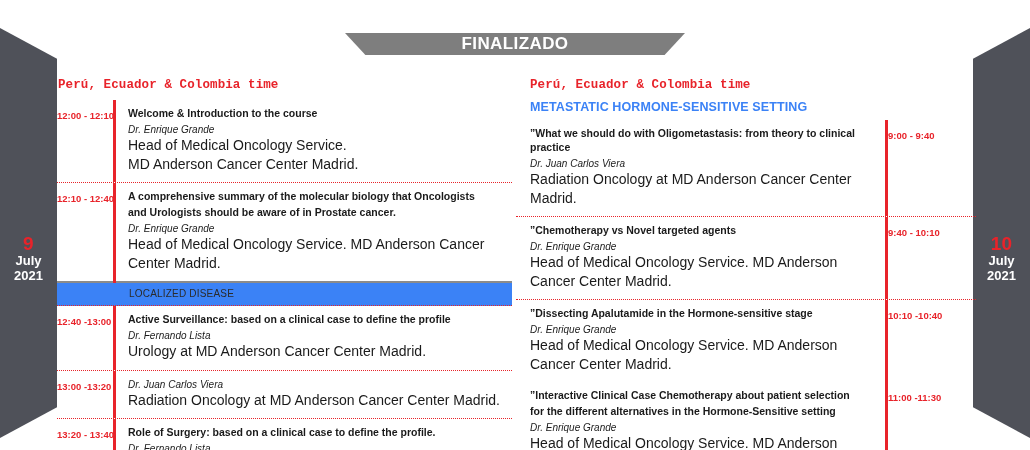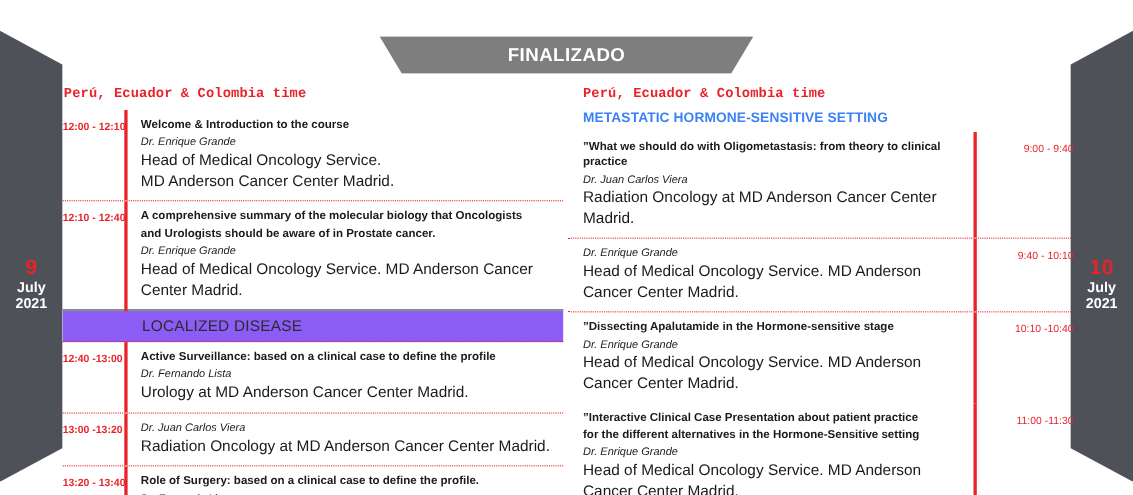--- a/index.html
+++ b/index.html
@@ -60,21 +60,21 @@
     font-size: 13px;
     font-weight: bold;
   }
 
   
   .banner {
     position: absolute;
     left: 345px;
     top: 33px;
     width: 340px;
-    height: 34px;
+    height: 22px;
     background: #7e7e7e;
     clip-path: polygon(0% 0%, 100% 0%, 94% 100%, 6% 100%);
     color: #ffffff;
     font-size: 17px;
     font-weight: bold;
     letter-spacing: 0.4px;
     display: flex;
     align-items: center;
     justify-content: center;
   }
@@ -148,24 +148,24 @@
   }
   .row-r .rule {
     flex: 0 0 3px;
     width: 3px;
     align-self: stretch;
     background: #e8232a;
   }
   .row-r .time {
     width: 88px;
     flex: 0 0 88px;
-    text-align: right;
+    text-align: left;
     color: #e8232a;
     font-size: 9.5px;
-    font-weight: normal;
+    font-weight: bold;
     padding-top: 10px;
     white-space: nowrap;
   }
 
   .talk-title {
     font-size: 10.5px;
     font-weight: bold;
     color: #1a1a1a;
     line-height: 1.33;
     margin-bottom: 2px;
@@ -177,24 +177,24 @@
     line-height: 1.3;
   }
   .affil {
     font-size: 14px;
     color: #1a1a1a;
     line-height: 1.33;
   }
 
   
   .band {
-    background: #8b5cf6;
+    background: #3b82f6;
     border-top: 2px solid #8b8b8b;
     border-bottom: 1px dotted #e8232a;
-    font-size: 14px;
+    font-size: 10px;
     color: #2b2b2b;
     letter-spacing: 0.2px;
     padding: 5px 10px 6px 10px;
     position: relative;
   }
   .band-left  { text-align: left;  padding-left: 72px; }
   .band-right { text-align: right; padding-right: 80px; }
 
   .band-tick {
     position: absolute;
@@ -305,20 +305,21 @@
           <div class="talk-title">”What we should do with Oligometastasis: from theory to clinical practice</div>
           <div class="speaker">Dr. Juan Carlos Viera</div>
           <div class="affil">Radiation Oncology at MD Anderson Cancer Center Madrid.</div>
         </div>
         <div class="rule"></div>
         <div class="time">9:00 - 9:40</div>
       </div>
 
       <div class="row row-r">
         <div class="body">
+          <div class="talk-title">”Chemotherapy vs Novel targeted agents</div>
           <div class="speaker">Dr. Enrique Grande</div>
           <div class="affil">Head of Medical Oncology Service. MD Anderson Cancer Center Madrid.</div>
         </div>
         <div class="rule"></div>
         <div class="time">9:40 - 10:10</div>
       </div>
 
       <div class="row row-r">
         <div class="body">
           <div class="talk-title">”Dissecting Apalutamide in the Hormone-sensitive stage</div>
@@ -328,21 +329,21 @@
         <div class="rule"></div>
         <div class="time">10:10 -10:40</div>
       </div>
 
     </div>
 
 
     <div class="rows">
       <div class="row row-r" style="border-top:none;">
         <div class="body">
-          <div class="talk-title">”Interactive Clinical Case Presentation about patient practice</div>
+          <div class="talk-title">”Interactive Clinical Case Chemotherapy about patient selection</div>
           <div class="talk-title">for the different alternatives in the Hormone-Sensitive setting</div>
           <div class="speaker">Dr. Enrique Grande</div>
           <div class="affil">Head of Medical Oncology Service. MD Anderson Cancer Center Madrid.</div>
         </div>
         <div class="rule"></div>
         <div class="time">11:00 -11:30</div>
       </div>
     </div>
 
 

